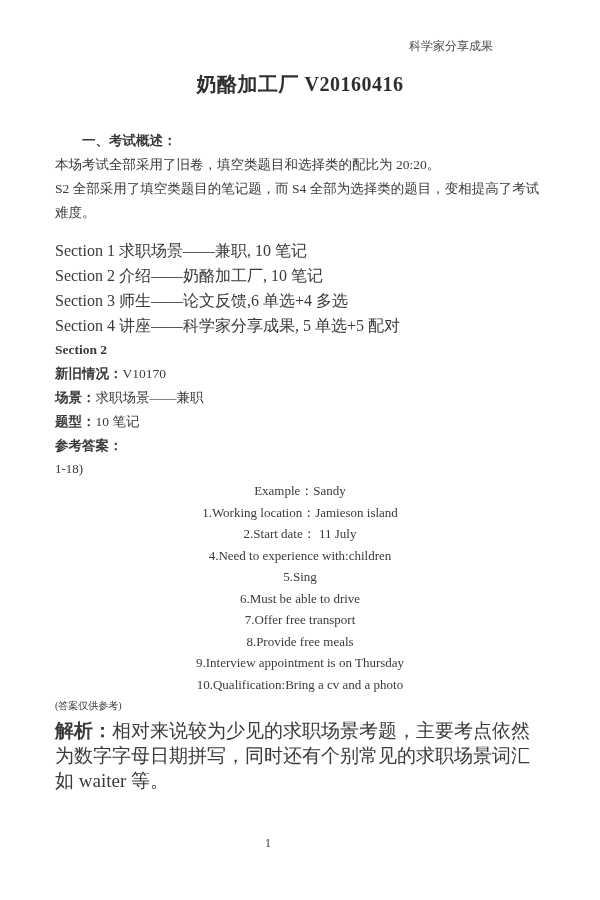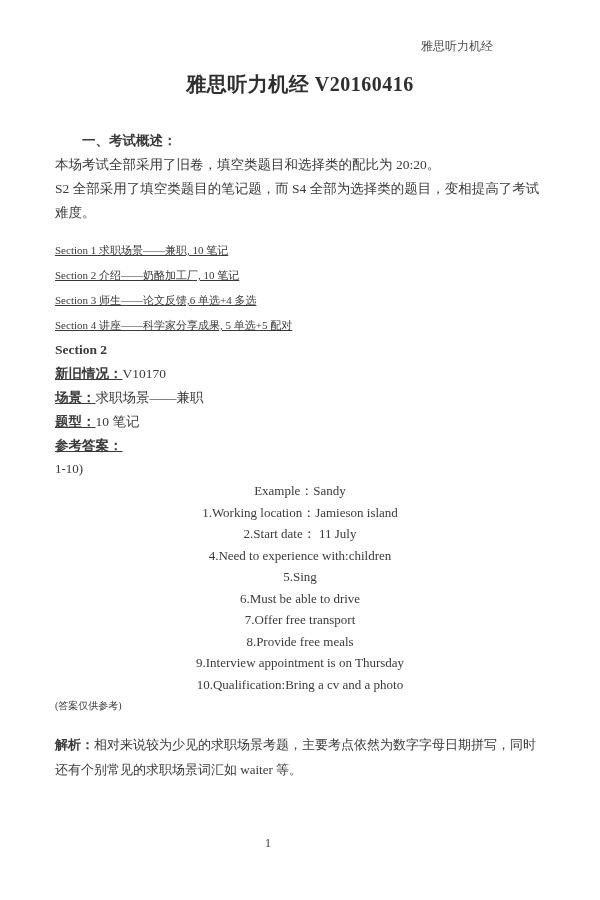--- a/index.html
+++ b/index.html
@@ -40,77 +40,76 @@
   .overview-heading { margin-top: 31px; margin-left: 27px; }
   .body-par {
     font-size: 13.5px;
     line-height: 24px;
   }
   .section-list {
     margin-top: 13px;
     list-style: none;
   }
   .section-list li {
-    font-size: 11px;
+    font-size: 16px;
     line-height: 25px;
-    text-decoration: underline;
   }
   .analysis-heading { margin-top: 27px; }
   .section-title {
     font-size: 13.5px;
     font-weight: bold;
     line-height: 24px;
   }
   .detail-line {
     font-size: 13.5px;
     line-height: 24px;
   }
-  .detail-label { font-weight: bold; text-decoration: underline; }
+  .detail-label { font-weight: bold; }
   .answers-list {
     list-style: none;
     text-align: center;
   }
   .answers-range {
     font-size: 13px;
     line-height: 22px;
   }
   .answers-list li {
     font-size: 13px;
     line-height: 21.5px;
   }
   .note-line {
     font-size: 10px;
     font-weight: normal;
     line-height: 21px;
   }
   .explain-par {
-    font-size: 13px;
+    font-size: 19px;
     line-height: 25px;
-    margin-top: 16px;
+    margin-top: 2px;
   }
   .explain-label { font-weight: bold; }
   .page-footer {
     position: absolute;
     left: 0;
     right: 0;
     top: 836px;
     text-align: center;
     font-size: 12px;
     color: #3a3a3a;
     transform: translateX(-32px);
   }
 </style>
 </head>
 <body>
 
 <div class="page">
 
-  <div class="header-line">雅思听力机经</div>
+  <div class="header-line">科学家分享成果</div>
 
-  <h1 class="doc-title">雅思听力机经 V20160416</h1>
+  <h1 class="doc-title">奶酪加工厂 V20160416</h1>
 
   <div class="sec-heading overview-heading">一、考试概述：</div>
 
   <p class="body-par">本场考试全部采用了旧卷，填空类题目和选择类的配比为 20:20。</p>
   <p class="body-par">S2 全部采用了填空类题目的笔记题，而 S4 全部为选择类的题目，变相提高了考试难度。</p>
 
   <ul class="section-list">
     <li>Section 1 求职场景——兼职, 10 笔记</li>
     <li>Section 2 介绍——奶酪加工厂, 10 笔记</li>
     <li>Section 3 师生——论文反馈,6 单选+4 多选</li>
@@ -126,21 +125,21 @@
   <div class="detail-line">
     <span class="detail-label">场景：</span><span>求职场景——兼职</span>
   </div>
   <div class="detail-line">
     <span class="detail-label">题型：</span><span>10 笔记</span>
   </div>
   <div class="detail-line">
     <span class="detail-label">参考答案：</span><span></span>
   </div>
 
-  <div class="answers-range">1-10)</div>
+  <div class="answers-range">1-18)</div>
 
   <ul class="answers-list">
     <li>Example：Sandy</li>
     <li>1.Working location：Jamieson island</li>
     <li>2.Start date： 11 July</li>
     <li>4.Need to experience with:children</li>
     <li>5.Sing</li>
     <li>6.Must be able to drive</li>
     <li>7.Offer free transport</li>
     <li>8.Provide free meals</li>

